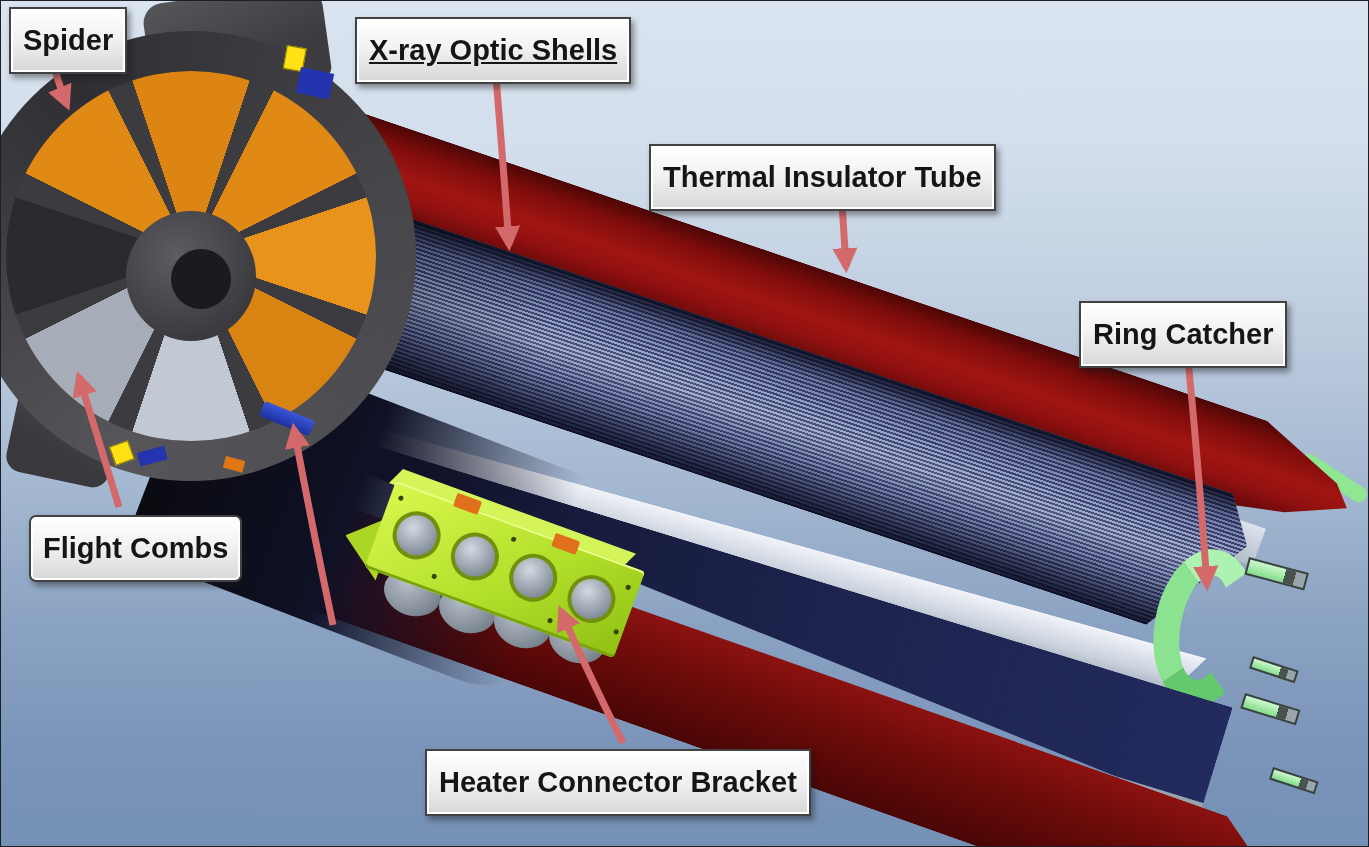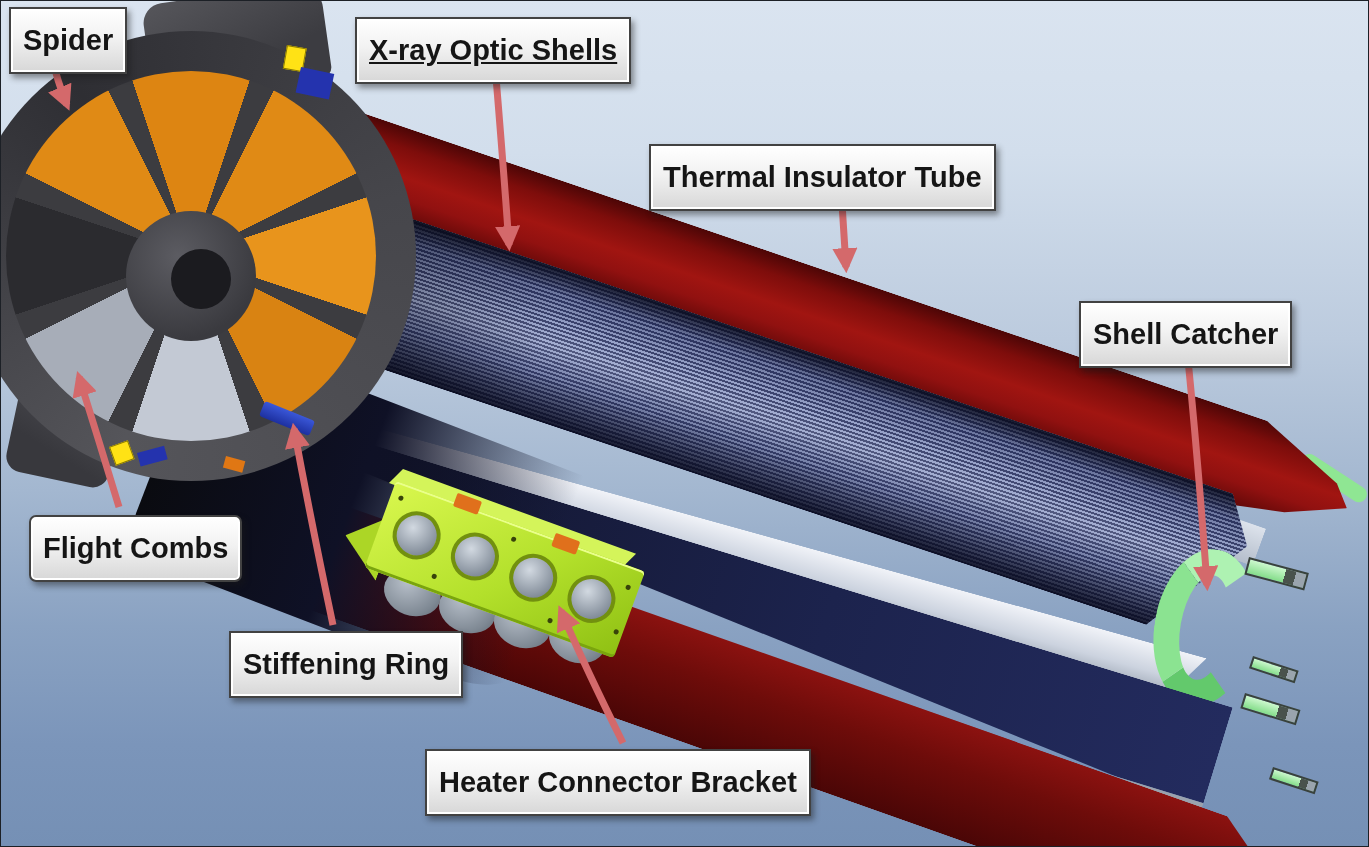--- a/index.html
+++ b/index.html
@@ -216,18 +216,17 @@
       <path d="M 1186 348 Q 1198 470 1206 584" marker-end="url(#ah)"></path>
       <path d="M 118 506 Q 98 440 78 376" marker-end="url(#ah)"></path>
       <path d="M 332 624 Q 310 520 293 428" marker-end="url(#ah)"></path>
       <path d="M 622 742 Q 585 668 560 610" marker-end="url(#ah)"></path>
     </g>
   </svg>
 
   <div class="callout" style="left:8px;top:6px;">Spider</div>
   <div class="callout" style="left:354px;top:16px;text-decoration:underline;">X-ray Optic Shells</div>
   <div class="callout" style="left:648px;top:112px;margin-top:31px;">Thermal Insulator Tube</div>
-  <div class="callout" style="left:1078px;top:300px;">Shell Catcher</div>
+  <div class="callout" style="left:1078px;top:300px;">Ring Catcher</div>
   <div class="callout" style="left:28px;top:514px;border-radius:7px;">Flight Combs</div>
-  <div class="callout" style="left:228px;top:630px;">Stiffening Ring</div>
   <div class="callout" style="left:424px;top:748px;text-align:center;">Heater Connector Bracket</div>
 
 </div>
 
 </body></html>

